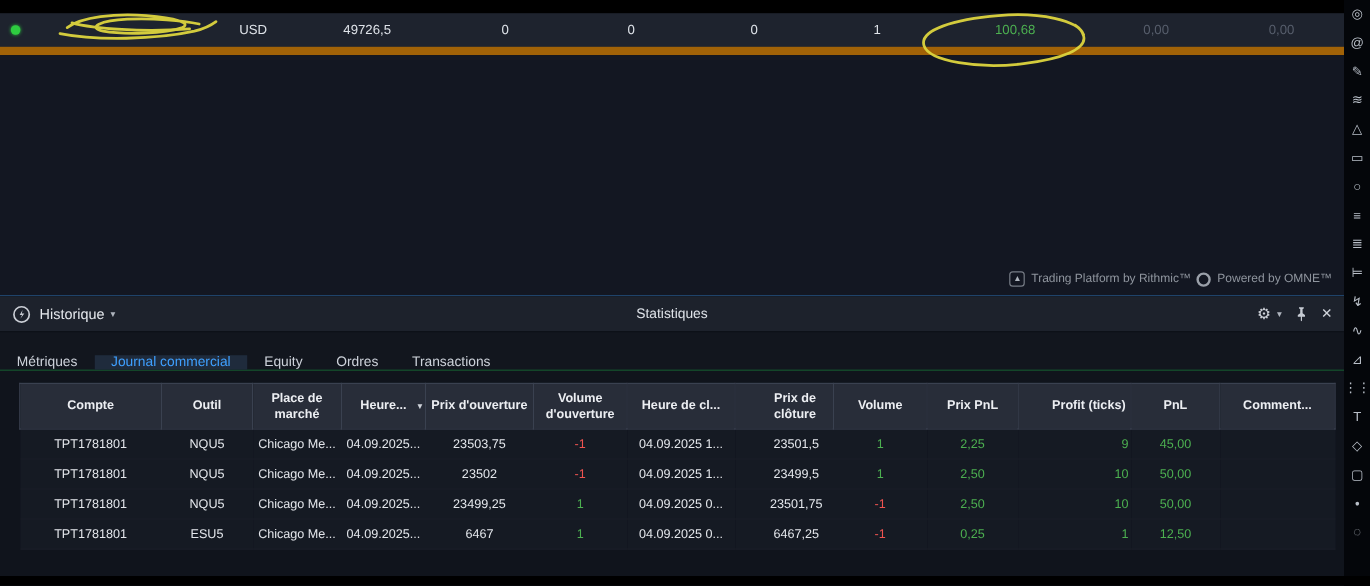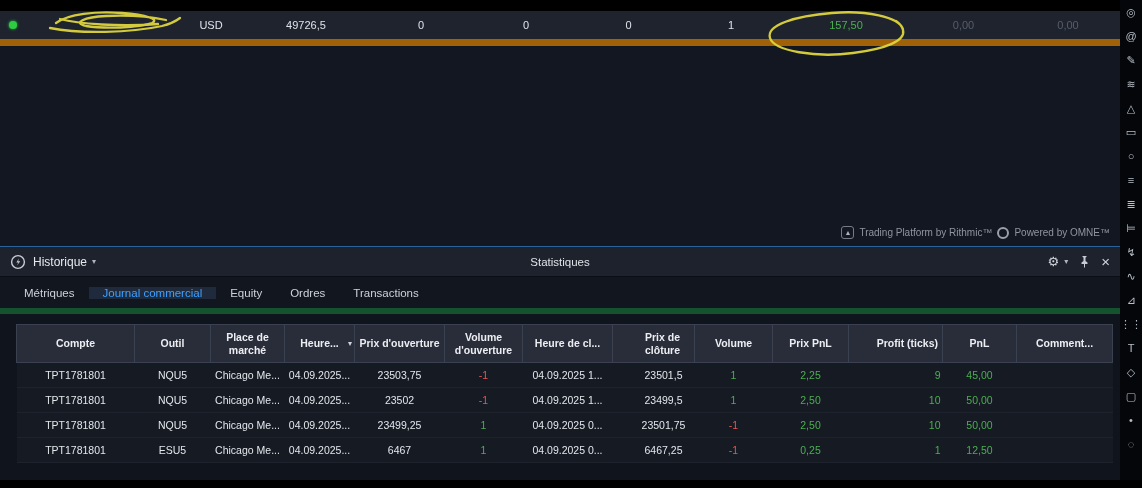--- a/index.html
+++ b/index.html
@@ -44,22 +44,22 @@
                 padding:0 10px;position:relative;border-bottom:1px solid #0b0e14;}
   .panel-icon{display:flex;align-items:center;}
   .panel-title{font-size:12px;color:#e6e9ee;margin-left:7px;cursor:pointer;}
   .small-caret{font-size:8px;color:#aeb4bd;margin-left:5px;cursor:pointer;}
   .center-title{position:absolute;left:0;right:0;text-align:center;font-size:11.5px;
                 color:#dfe3e9;pointer-events:none;}
   .header-actions{margin-left:auto;display:flex;align-items:center;gap:11px;z-index:2;}
   .gear{color:#cfd3da;font-size:13px;cursor:pointer;}
   .closex{color:#cfd3da;font-size:15px;line-height:15px;cursor:pointer;}
 
-  .tabbar{height:31px;display:flex;align-items:center;background:#12161e;
-          padding-left:10px;border-bottom:6px solid #14532d;}
+  .tabbar{height:31px;display:flex;align-items:flex-end;background:#12161e;
+          border-bottom:1px solid #14532d;}
   .tab{display:flex;align-items:center;padding:0 14px;font-size:11.5px;color:#cdd2da;cursor:pointer;}
   .tab.active{background:#1f2b3c;color:#3fa0ff;}
 
   .table-wrap{padding:10px 0 0 16px;}
   table{border-collapse:collapse;table-layout:fixed;width:1096px;}
   th{background:#282d39;color:#eceef2;font-weight:bold;font-size:10.5px;height:38px;
      border:1px solid #3a4150;padding:2px 4px;text-align:center;line-height:1.2;
      position:relative;box-sizing:border-box;}
   td{height:25px;text-align:center;color:#e3e6eb;font-size:10.5px;background:#151a23;
      border-bottom:1px solid #1d222c;padding:0 2px;overflow:hidden;white-space:nowrap;
@@ -97,21 +97,21 @@
       <span class="dotcell">
         <span class="dot"></span>
       </span>
       <span class="c acct"></span>
       <span class="c cUSD">USD</span>
       <span class="c v1">49726,5</span>
       <span class="c v2">0</span>
       <span class="c v3">0</span>
       <span class="c v4">0</span>
       <span class="c v5">1</span>
-      <span class="c pnlc">157,50</span>
+      <span class="c pnlc">100,68</span>
       <span class="c d1">0,00</span>
       <span class="c d2">0,00</span>
     </div>
 
     <div class="chart">
       <div class="branding">
         <span class="brandbox">▲</span>
         <span>Trading Platform by Rithmic™</span>
         <span class="ring"></span>
         <span>Powered by OMNE™</span>

